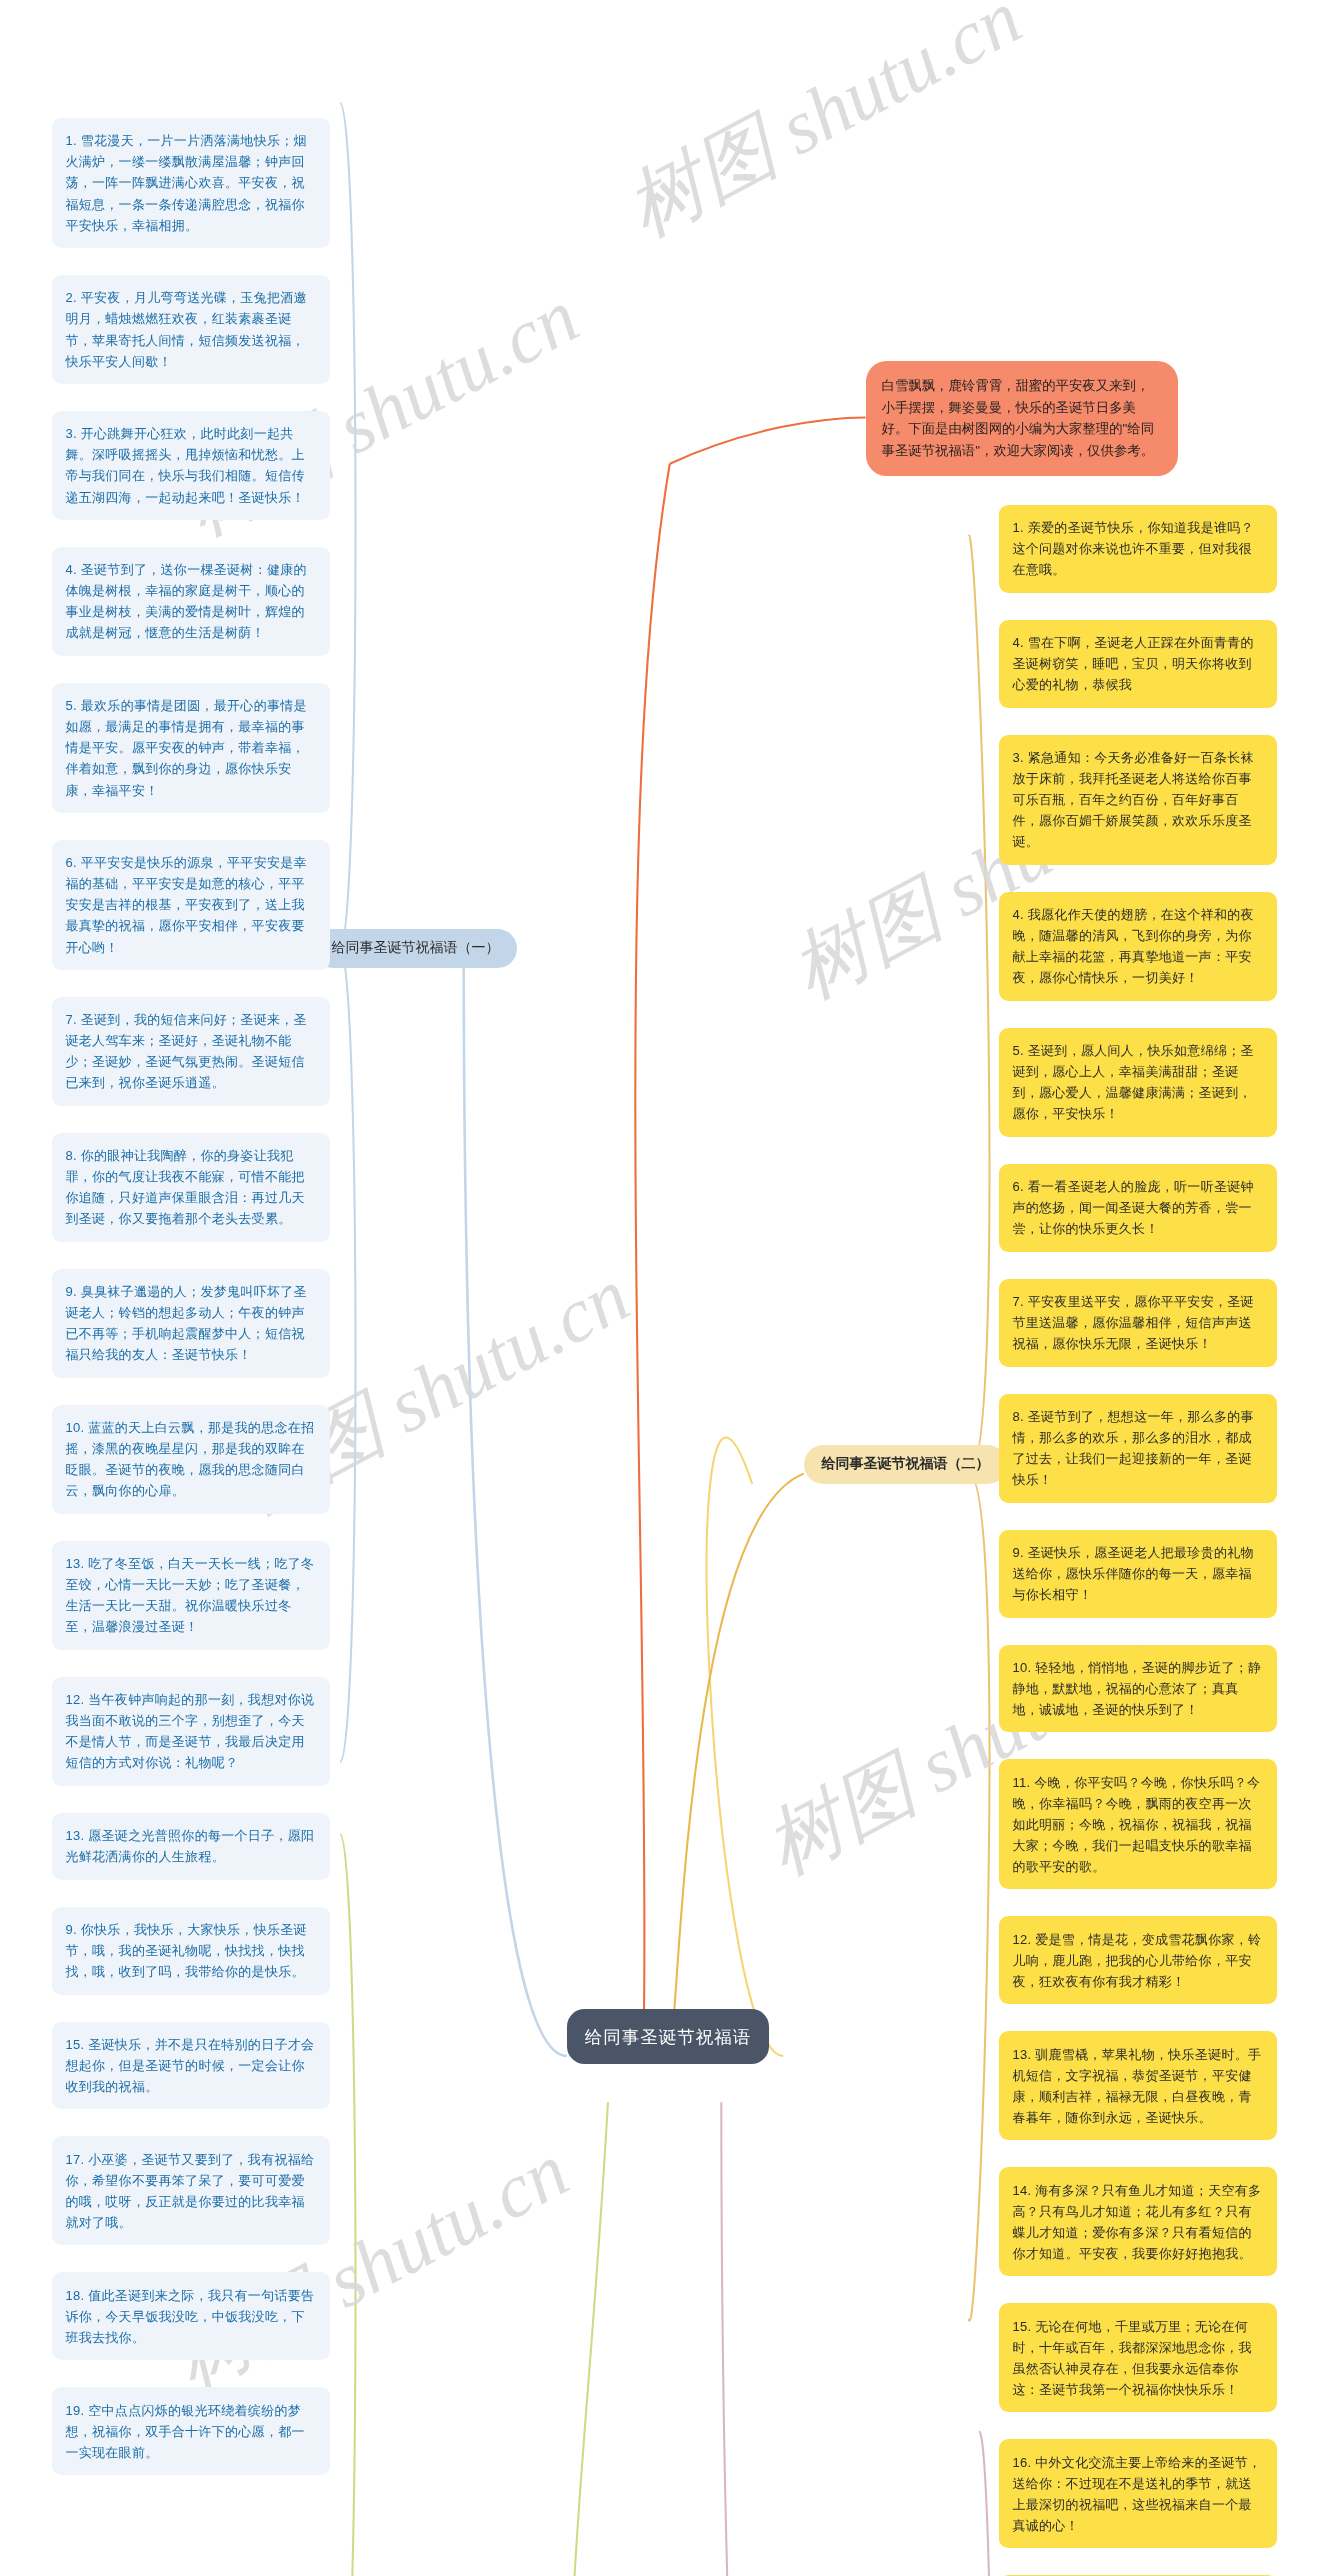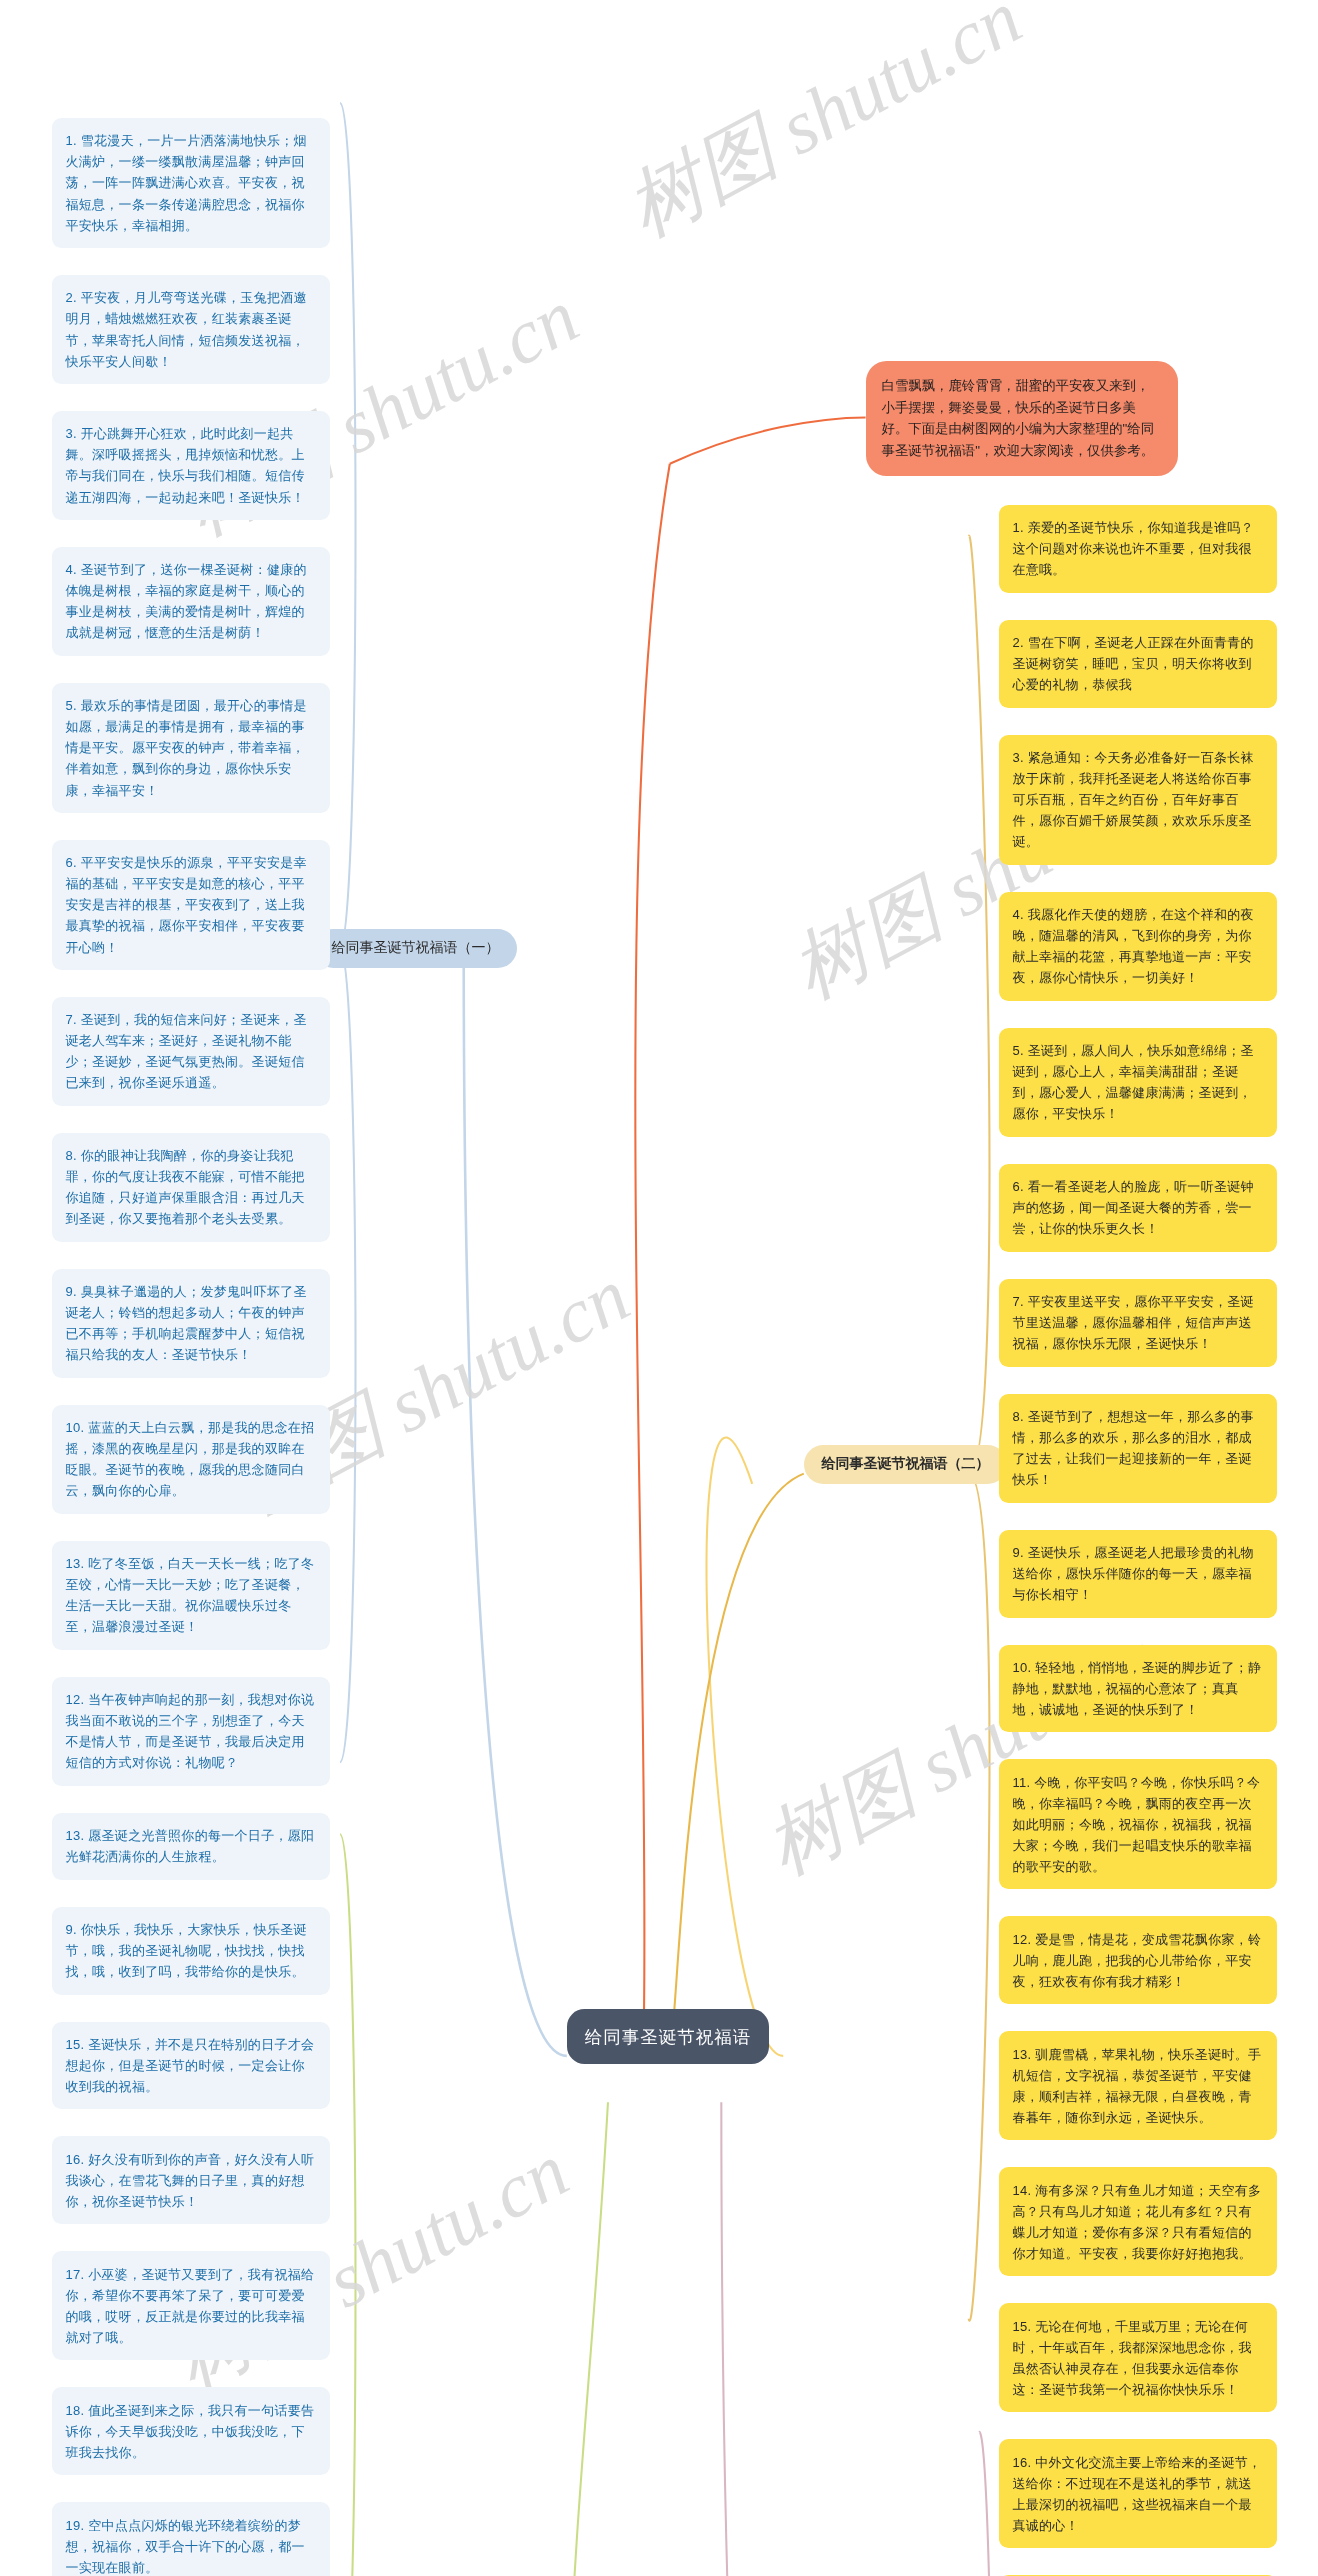--- a/index.html
+++ b/index.html
@@ -154,28 +154,27 @@
       <div class="card card-blue">6. 平平安安是快乐的源泉，平平安安是幸福的基础，平平安安是如意的核心，平平安安是吉祥的根基，平安夜到了，送上我最真挚的祝福，愿你平安相伴，平安夜要开心哟！</div>
       <div class="card card-blue">7. 圣诞到，我的短信来问好；圣诞来，圣诞老人驾车来；圣诞好，圣诞礼物不能少；圣诞妙，圣诞气氛更热闹。圣诞短信已来到，祝你圣诞乐逍遥。</div>
       <div class="card card-blue">8. 你的眼神让我陶醉，你的身姿让我犯罪，你的气度让我夜不能寐，可惜不能把你追随，只好道声保重眼含泪：再过几天到圣诞，你又要拖着那个老头去受累。</div>
       <div class="card card-blue">9. 臭臭袜子邋遢的人；发梦鬼叫吓坏了圣诞老人；铃铛的想起多动人；午夜的钟声已不再等；手机响起震醒梦中人；短信祝福只给我的友人：圣诞节快乐！</div>
       <div class="card card-blue">10. 蓝蓝的天上白云飘，那是我的思念在招摇，漆黑的夜晚星星闪，那是我的双眸在眨眼。圣诞节的夜晚，愿我的思念随同白云，飘向你的心扉。</div>
       <div class="card card-blue">13. 吃了冬至饭，白天一天长一线；吃了冬至饺，心情一天比一天妙；吃了圣诞餐，生活一天比一天甜。祝你温暖快乐过冬至，温馨浪漫过圣诞！</div>
       <div class="card card-blue">12. 当午夜钟声响起的那一刻，我想对你说我当面不敢说的三个字，别想歪了，今天不是情人节，而是圣诞节，我最后决定用短信的方式对你说：礼物呢？</div>
       <div class="card card-blue">13. 愿圣诞之光普照你的每一个日子，愿阳光鲜花洒满你的人生旅程。</div>
       <div class="card card-blue">9. 你快乐，我快乐，大家快乐，快乐圣诞节，哦，我的圣诞礼物呢，快找找，快找找，哦，收到了吗，我带给你的是快乐。</div>
       <div class="card card-blue">15. 圣诞快乐，并不是只在特别的日子才会想起你，但是圣诞节的时候，一定会让你收到我的祝福。</div>
-      <div class="card card-blue">16. 好久没有听到你的声音，好久没有人听我谈心，在雪花飞舞的日子里，真的好想你，祝你圣诞节快乐！</div>
       <div class="card card-blue">17. 小巫婆，圣诞节又要到了，我有祝福给你，希望你不要再笨了呆了，要可可爱爱的哦，哎呀，反正就是你要过的比我幸福就对了哦。</div>
       <div class="card card-blue">18. 值此圣诞到来之际，我只有一句话要告诉你，今天早饭我没吃，中饭我没吃，下班我去找你。</div>
       <div class="card card-blue">19. 空中点点闪烁的银光环绕着缤纷的梦想，祝福你，双手合十许下的心愿，都一一实现在眼前。</div>
     </div>
   <div class="col col-right" id="col-right" style="padding-top: 505px;">
       <div class="card card-yellow">1. 亲爱的圣诞节快乐，你知道我是谁吗？这个问题对你来说也许不重要，但对我很在意哦。</div>
-      <div class="card card-yellow">2. 雪在下啊，圣诞老人正踩在外面青青的圣诞树窃笑，睡吧，宝贝，明天你将收到心爱的礼物，恭候我</div>
+      <div class="card card-yellow">4. 雪在下啊，圣诞老人正踩在外面青青的圣诞树窃笑，睡吧，宝贝，明天你将收到心爱的礼物，恭候我</div>
       <div class="card card-yellow">3. 紧急通知：今天务必准备好一百条长袜放于床前，我拜托圣诞老人将送给你百事可乐百瓶，百年之约百份，百年好事百件，愿你百媚千娇展笑颜，欢欢乐乐度圣诞。</div>
       <div class="card card-yellow">4. 我愿化作天使的翅膀，在这个祥和的夜晚，随温馨的清风，飞到你的身旁，为你献上幸福的花篮，再真挚地道一声：平安夜，愿你心情快乐，一切美好！</div>
       <div class="card card-yellow">5. 圣诞到，愿人间人，快乐如意绵绵；圣诞到，愿心上人，幸福美满甜甜；圣诞到，愿心爱人，温馨健康满满；圣诞到，愿你，平安快乐！</div>
       <div class="card card-yellow">6. 看一看圣诞老人的脸庞，听一听圣诞钟声的悠扬，闻一闻圣诞大餐的芳香，尝一尝，让你的快乐更久长！</div>
       <div class="card card-yellow">7. 平安夜里送平安，愿你平平安安，圣诞节里送温馨，愿你温馨相伴，短信声声送祝福，愿你快乐无限，圣诞快乐！</div>
       <div class="card card-yellow">8. 圣诞节到了，想想这一年，那么多的事情，那么多的欢乐，那么多的泪水，都成了过去，让我们一起迎接新的一年，圣诞快乐！</div>
       <div class="card card-yellow">9. 圣诞快乐，愿圣诞老人把最珍贵的礼物送给你，愿快乐伴随你的每一天，愿幸福与你长相守！</div>
       <div class="card card-yellow">10. 轻轻地，悄悄地，圣诞的脚步近了；静静地，默默地，祝福的心意浓了；真真地，诚诚地，圣诞的快乐到了！</div>
       <div class="card card-yellow">11. 今晚，你平安吗？今晚，你快乐吗？今晚，你幸福吗？今晚，飘雨的夜空再一次如此明丽；今晚，祝福你，祝福我，祝福大家；今晚，我们一起唱支快乐的歌幸福的歌平安的歌。</div>
       <div class="card card-yellow">12. 爱是雪，情是花，变成雪花飘你家，铃儿响，鹿儿跑，把我的心儿带给你，平安夜，狂欢夜有你有我才精彩！</div>

